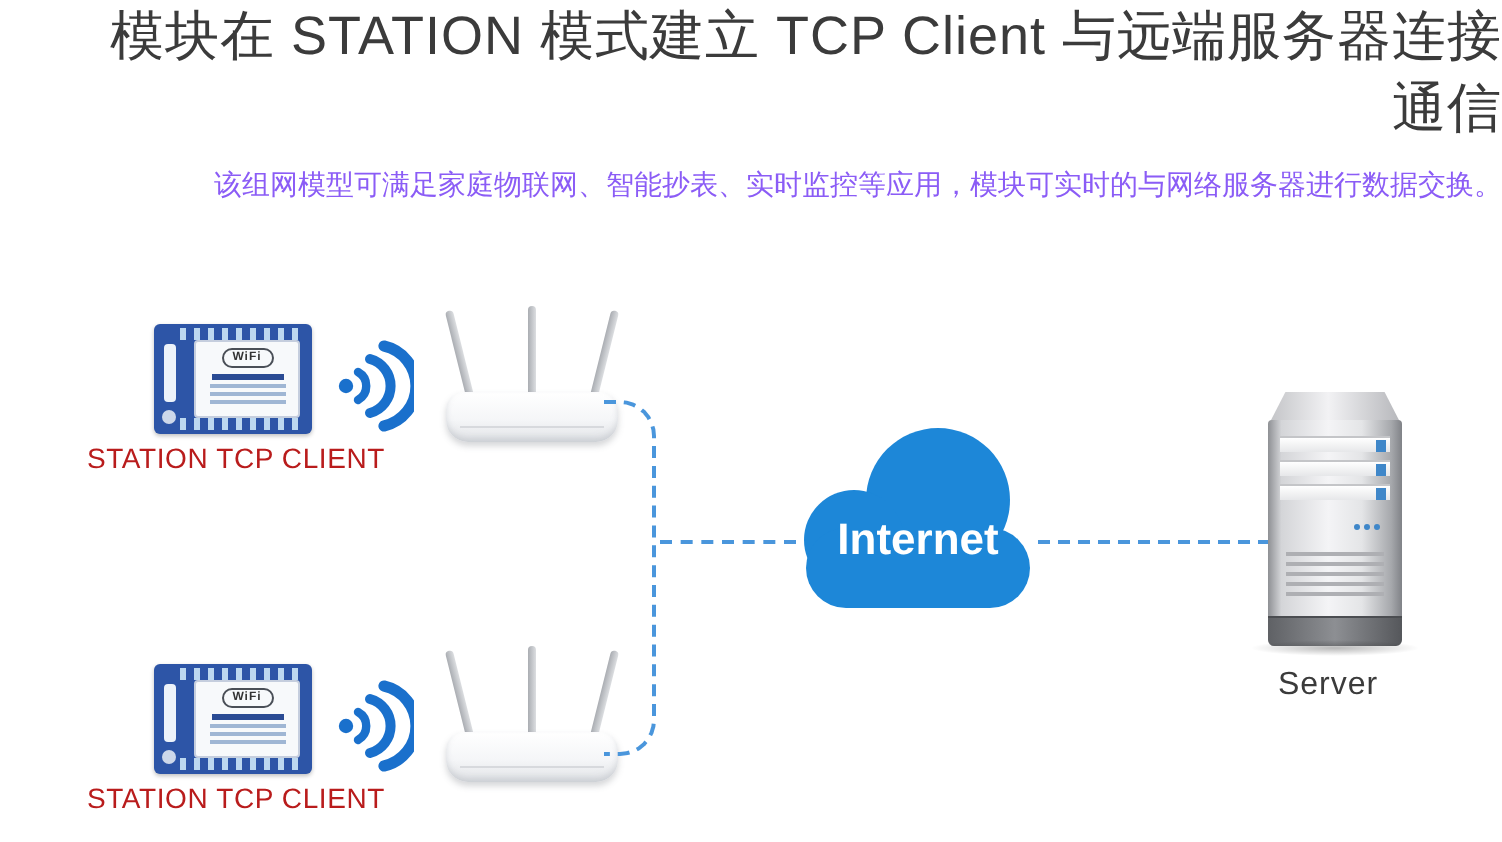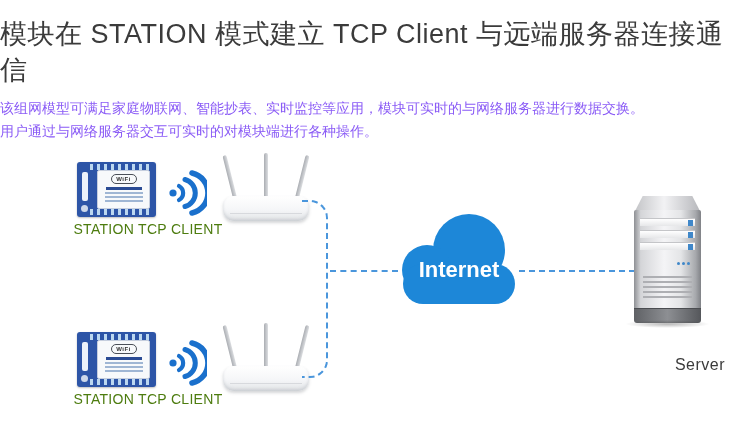--- a/index.html
+++ b/index.html
@@ -3,21 +3,21 @@
 <meta charset="utf-8">
 <style>
   * { margin:0; padding:0; box-sizing:border-box; }
   html,body { background:#ffffff; }
   .page {
     position:relative; width:751px; height:421px; background:#ffffff;
     overflow:hidden; font-family:"Liberation Sans", sans-serif;
   }
 
   
-  .hdr { padding-top:16px; text-align:left; }
+  .hdr { text-align:right;margin-left:36px; }
   .title { font-size:27px; font-weight:500; color:#3b3b3b; letter-spacing:0.5px; }
   .sub { font-size:14px; color:#8b5cf6; line-height:23px; }
   .sub.first { margin-top:9px; }
 
   
   .abs { position:absolute; }
 
   
   .module { width:79px; height:55px; background:#2d55a7; border-radius:3px;
             box-shadow:0 1px 2px rgba(0,0,0,.25); }
@@ -38,22 +38,22 @@
     color:#333; font-weight:bold; letter-spacing:.5px; }
   .model-line { margin-top:3px; width:36px; height:3px; background:#2a4b94; }
   .tiny-line { margin-top:2px; width:38px; height:2px; background:#9fb6d4; }
 
   
   .wifi-svg { width:40px; height:46px; }
   .wifi-svg .dot { fill:#1a70cc; }
   .wifi-svg .arc { fill:none; stroke:#1a70cc; stroke-linecap:round; }
 
   
-  .client-label { width:160px; text-align:center; font-size:14px; color:#4d7c0f;
-    letter-spacing:.3px; white-space:nowrap;margin-left:30px; }
+  .client-label { width:160px; text-align:center; font-size:14px; color:#b91c1c;
+    letter-spacing:.3px; white-space:nowrap; }
 
   
   .router { width:86px; height:69px; }
   .router .antenna { position:absolute; bottom:19px; width:4px; height:48px;
     background:linear-gradient(90deg,#aaadb2,#dcdee1); border-radius:2px 2px 0 0; }
   .router .antenna.a-left  { left:11px;  transform:rotate(-14deg); transform-origin:bottom center; }
   .router .antenna.a-mid   { left:41px;  height:50px; bottom:18px; }
   .router .antenna.a-right { right:11px; transform:rotate(14deg);  transform-origin:bottom center; }
   .router .router-body { position:absolute; bottom:0; left:0; right:0; height:25px;
     background:linear-gradient(180deg,#ffffff 0%,#f5f6f8 55%,#e2e4e7 100%);
@@ -102,21 +102,20 @@
     letter-spacing:.5px; }
 </style>
 </head>
 <body>
 
 <div class="page">
 
   <div class="hdr">
     <div class="title">模块在 STATION 模式建立 TCP Client 与远端服务器连接通信</div>
     <div class="sub first">该组网模型可满足家庭物联网、智能抄表、实时监控等应用，模块可实时的与网络服务器进行数据交换。</div>
-    <div class="sub">用户通过与网络服务器交互可实时的对模块端进行各种操作。</div>
   </div>
 
   <div class="abs module" style="left:77px; top:162px;">
     <div class="pins-top"></div>
     <div class="pins-bottom"></div>
     <div class="ant-strip"></div>
     <div class="screw"></div>
     <div class="sticker">
       <div class="wifi-badge">WiFi</div>
       <div class="model-line"></div>
@@ -193,15 +192,15 @@
           <i></i>
           <i></i>
           <i></i>
         </div>
       <div class="vents"></div>
     </div>
     <div class="base"></div>
     <div class="shadow"></div>
   </div>
 
-  <div class="abs server-label" style="left:656px; top:334px;margin-top:22px;">Server</div>
+  <div class="abs server-label" style="left:620px; top:334px;">Server</div>
 
 </div>
 
 </body></html>

